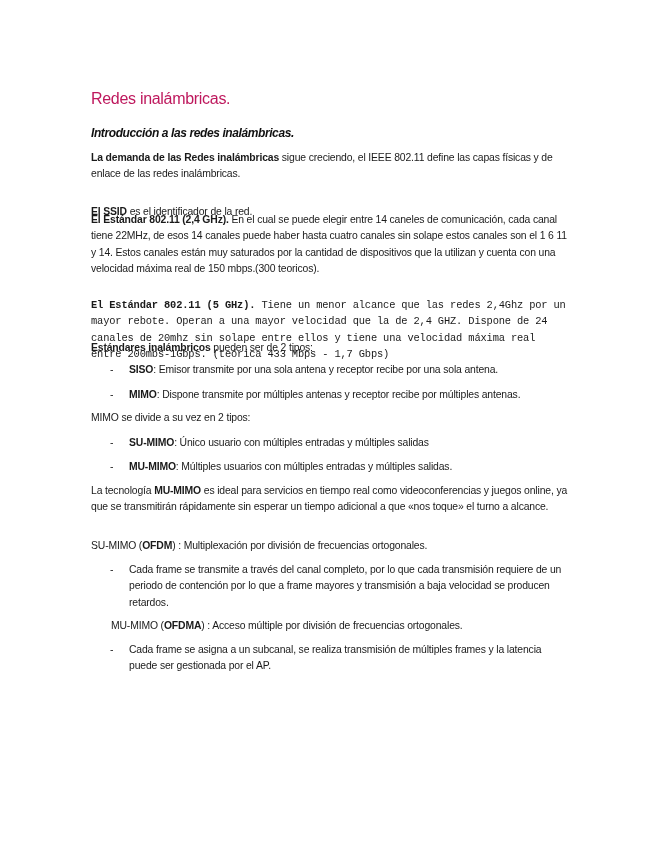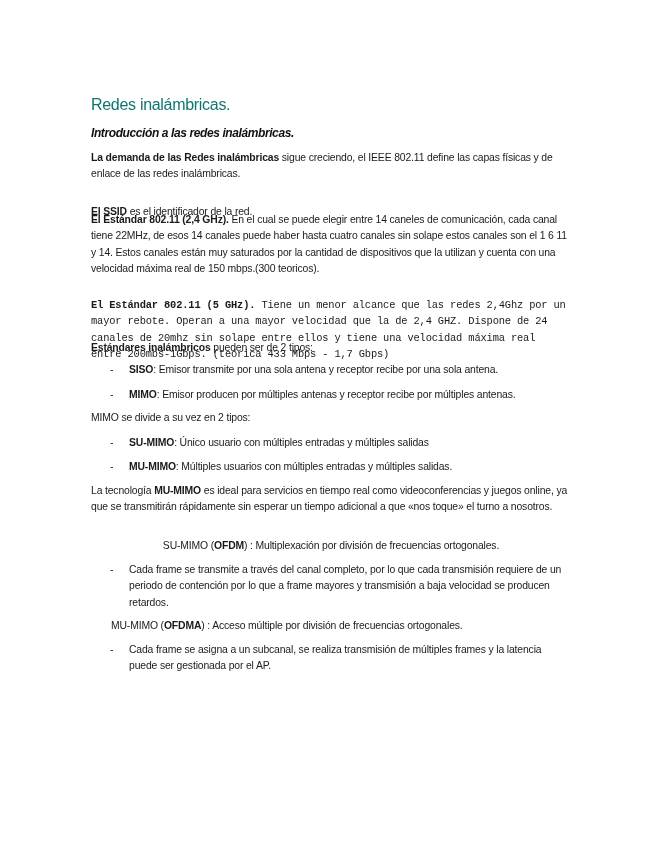--- a/index.html
+++ b/index.html
@@ -3,21 +3,21 @@
   <meta charset="utf-8">
   <style>
     html, body { margin: 0; padding: 0; background: #ffffff; }
     body {
       width: 655px; height: 848px; position: relative; overflow: hidden;
       font-family: "Liberation Sans", sans-serif; color: #1a1a1a;
     }
     .page { position: absolute; left: 91px; top: 0; width: 480px; }
     .h1 {
       position: absolute; left: 0; top: 90px;
-      font-size: 16px; font-weight: normal; color: #0f766e; letter-spacing: -0.3px; margin-top: 6px;
+      font-size: 16px; font-weight: normal; color: #be185d; letter-spacing: -0.3px;
     }
     .h2 {
       position: absolute; left: 0; top: 126px;
       font-size: 12px; font-weight: bold; font-style: italic; color: #111; letter-spacing: -0.4px;
     }
     .p {
       position: absolute; left: 0; width: 480px;
       font-size: 10.4px; line-height: 16.4px; color: #1a1a1a; letter-spacing: -0.15px;
     }
     .p b { font-weight: bold; }
@@ -52,40 +52,40 @@
     <b>Estándares inalámbricos</b><span> pueden ser de 2 tipos:</span>
   </div>
 
   <div class="li" style="top:362px;">
     <span class="dash">-</span>
     <span class="txt"><b>SISO</b><span>: Emisor transmite por una sola antena y receptor recibe por una sola antena.</span></span>
   </div>
 
   <div class="li" style="top:387px;">
     <span class="dash">-</span>
-    <span class="txt"><b>MIMO</b><span>: Emisor producen por múltiples antenas y receptor recibe por múltiples antenas.</span></span>
+    <span class="txt"><b>MIMO</b><span>: Dispone transmite por múltiples antenas y receptor recibe por múltiples antenas.</span></span>
   </div>
 
   <div class="p" style="top:410px;">MIMO se divide a su vez en 2 tipos:</div>
 
   <div class="li" style="top:435px;">
     <span class="dash">-</span>
     <span class="txt"><b>SU-MIMO</b><span>: Único usuario con múltiples entradas y múltiples salidas</span></span>
   </div>
 
   <div class="li" style="top:459px;">
     <span class="dash">-</span>
     <span class="txt"><b>MU-MIMO</b><span>: Múltiples usuarios con múltiples entradas y múltiples salidas.</span></span>
   </div>
 
   <div class="p" style="top:483px;">
-    <span>La tecnología </span><b>MU-MIMO</b><span> es ideal para servicios en tiempo real como videoconferencias y juegos online, ya que se transmitirán rápidamente sin esperar un tiempo adicional a que «nos toque» el turno a nosotros.</span>
+    <span>La tecnología </span><b>MU-MIMO</b><span> es ideal para servicios en tiempo real como videoconferencias y juegos online, ya que se transmitirán rápidamente sin esperar un tiempo adicional a que «nos toque» el turno a alcance.</span>
   </div>
 
-  <div class="p" style="top:538px;text-align:center;">
+  <div class="p" style="top:538px;">
     <span>SU-MIMO (</span><b>OFDM</b><span>) : Multiplexación por división de frecuencias ortogonales.</span>
   </div>
 
   <div class="li" style="top:562px;">
     <span class="dash">-</span>
     <span class="txt">Cada frame se transmite a través del canal completo, por lo que cada transmisión requiere de un periodo de contención por lo que a frame mayores y transmisión a baja velocidad se producen retardos.</span>
   </div>
 
   <div class="p" style="top:618px;margin-left:20px;">
     <span>MU-MIMO (</span><b>OFDMA</b><span>) : Acceso múltiple por división de frecuencias ortogonales.</span>

